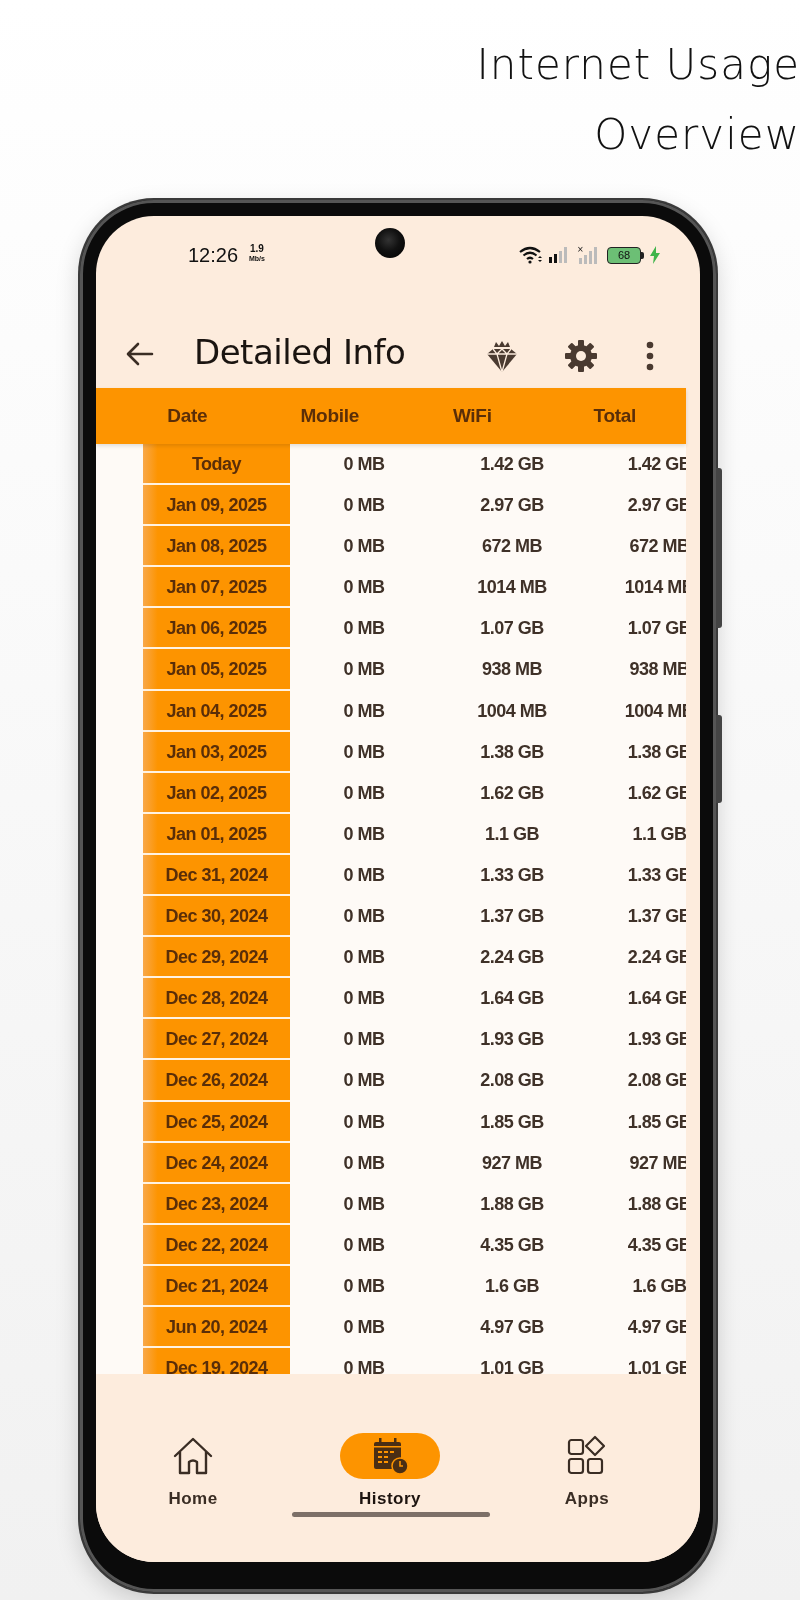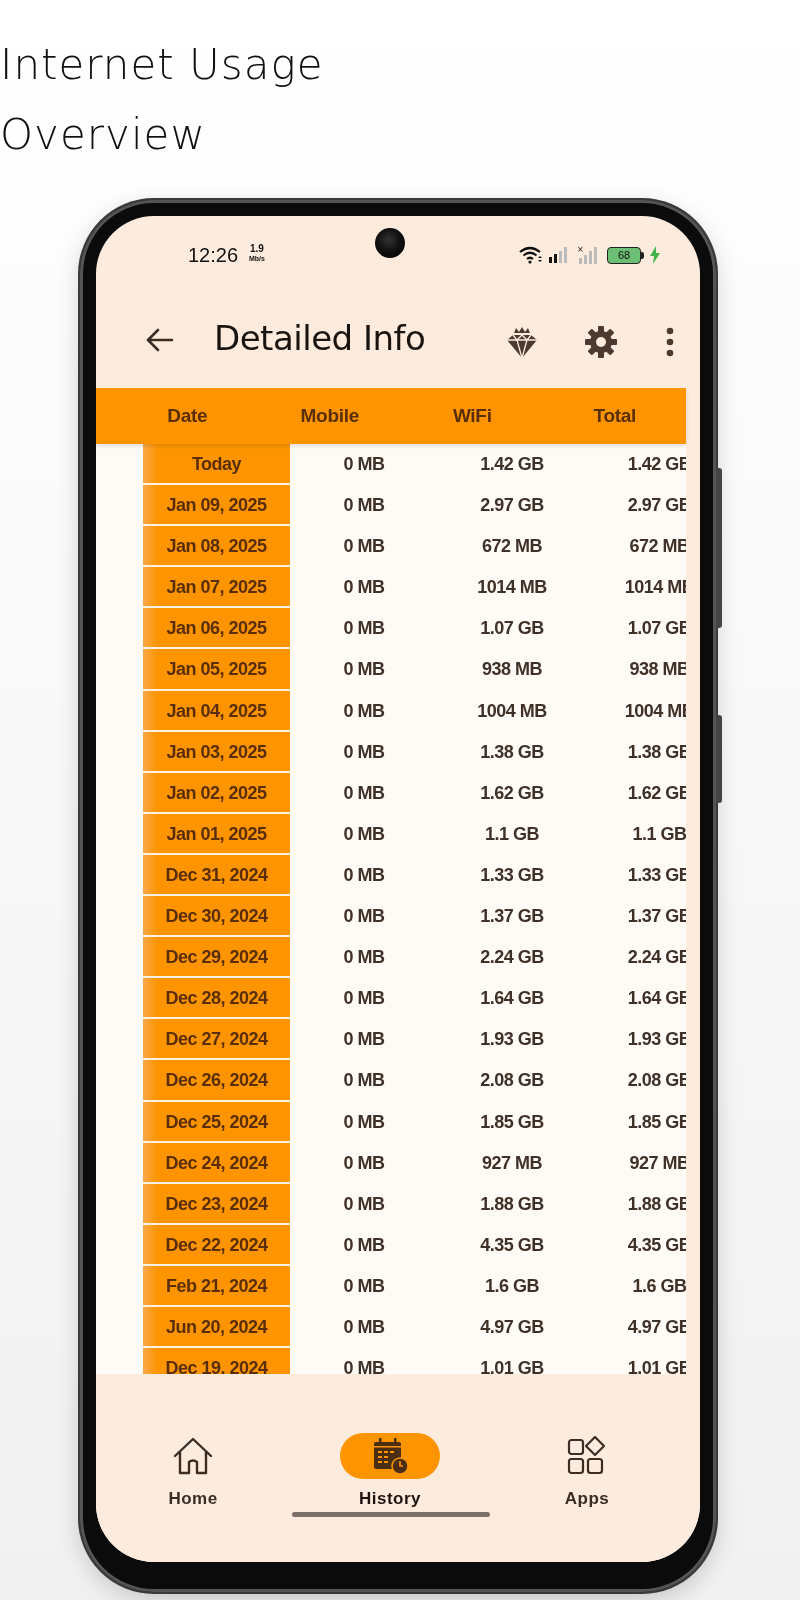--- a/index.html
+++ b/index.html
@@ -3,21 +3,21 @@
 <meta charset="utf-8">
 <style>
   * { box-sizing: border-box; margin: 0; padding: 0; }
   html, body {
     width: 800px; height: 1600px; overflow: hidden;
     background: linear-gradient(180deg, #ffffff 0%, #f1f1f1 100%);
     font-family: "Liberation Sans", sans-serif;
   }
   .promo-title {
     position: absolute; left: 0; top: 30px; width: 800px;
-    text-align: left; color: #111;
+    text-align: right; color: #111;
     font-family: "DejaVu Sans", sans-serif; font-weight: 300;
     font-size: 42px; line-height: 70px; letter-spacing: 1px;
   }
   .phone {
     position: absolute; left: 80px; top: 200px; width: 636px; height: 1392px;
     border-radius: 74px; background: #0b0b0b;
     box-shadow: 0 0 0 2px #3a3a3a, inset 0 0 0 3px #555, 0 8px 24px rgba(0,0,0,0.18);
   }
   .side-btn { position: absolute; right: -6px; width: 6px; background: #444; border-radius: 0 3px 3px 0; }
   .side-btn.vol { top: 268px; height: 160px; }
@@ -31,21 +31,21 @@
   }
   .clock { position: absolute; left: 92px; top: 28px; font-size: 20px; color: #111; }
   .netspeed { position: absolute; left: 153px; top: 28px; font-size: 10px; line-height: 10px; color: #111; text-align: center; font-weight: bold; }
   .netspeed .unit { font-size: 7px; display: block; }
   .camera { position: absolute; left: 279px; top: 12px; width: 30px; height: 30px; border-radius: 50%; background: radial-gradient(circle at 45% 40%, #333 0%, #111 45%, #000 100%); }
   .status-right { position: absolute; right: 40px; top: 30px; display: flex; align-items: center; gap: 6px; }
   .battery { display: inline-flex; align-items: center; }
   .battery .body { width: 34px; height: 17px; border: 1.5px solid #222; border-radius: 4px; background: #6cbf75; font-size: 11px; text-align: center; line-height: 14px; color: #111; }
   .battery .nub { width: 3px; height: 7px; background: #222; border-radius: 0 2px 2px 0; }
 
-  .app-bar { position: absolute; left: 0; top: 78px; width: 100%; height: 94px; display: flex; align-items: center; margin-left: 20px; }
+  .app-bar { position: absolute; left: 0; top: 92px; width: 100%; height: 94px; display: flex; align-items: center; }
   .back-btn { position: absolute; left: 26px; top: 28px; width: 36px; height: 36px; }
   .page-title { position: absolute; left: 98px; top: 24px; font-size: 34px; color: #1a1410; font-family: "DejaVu Sans", sans-serif; font-weight: 400; letter-spacing: -0.5px; }
   .icon-btn { position: absolute; top: 26px; width: 44px; height: 44px; display: flex; align-items: center; justify-content: center; }
   .icon-btn.premium { left: 384px; }
   .icon-btn.settings { left: 463px; }
   .icon-btn.more { left: 532px; }
 
   .table { position: absolute; left: 0; top: 172px; width: 590px; }
   .thead { display: flex; height: 56px; background: #fd9400; box-shadow: 0 2px 4px rgba(0,0,0,0.12); position: relative; z-index: 2; padding-left: 20px; }
   .thead .th { flex: 1; text-align: center; line-height: 56px; font-size: 19px; font-weight: bold; color: #5a2e08; font-family: "Liberation Sans", sans-serif; letter-spacing: -0.3px; }
@@ -282,21 +282,21 @@
           <div class="td wifi">1.88 GB</div>
           <div class="td total">1.88 GB</div>
         </div>
       <div class="tr">
           <div class="td date">Dec 22, 2024</div>
           <div class="td mobile">0 MB</div>
           <div class="td wifi">4.35 GB</div>
           <div class="td total">4.35 GB</div>
         </div>
       <div class="tr">
-          <div class="td date">Feb 21, 2024</div>
+          <div class="td date">Dec 21, 2024</div>
           <div class="td mobile">0 MB</div>
           <div class="td wifi">1.6 GB</div>
           <div class="td total">1.6 GB</div>
         </div>
       <div class="tr">
           <div class="td date">Jun 20, 2024</div>
           <div class="td mobile">0 MB</div>
           <div class="td wifi">4.97 GB</div>
           <div class="td total">4.97 GB</div>
         </div>

